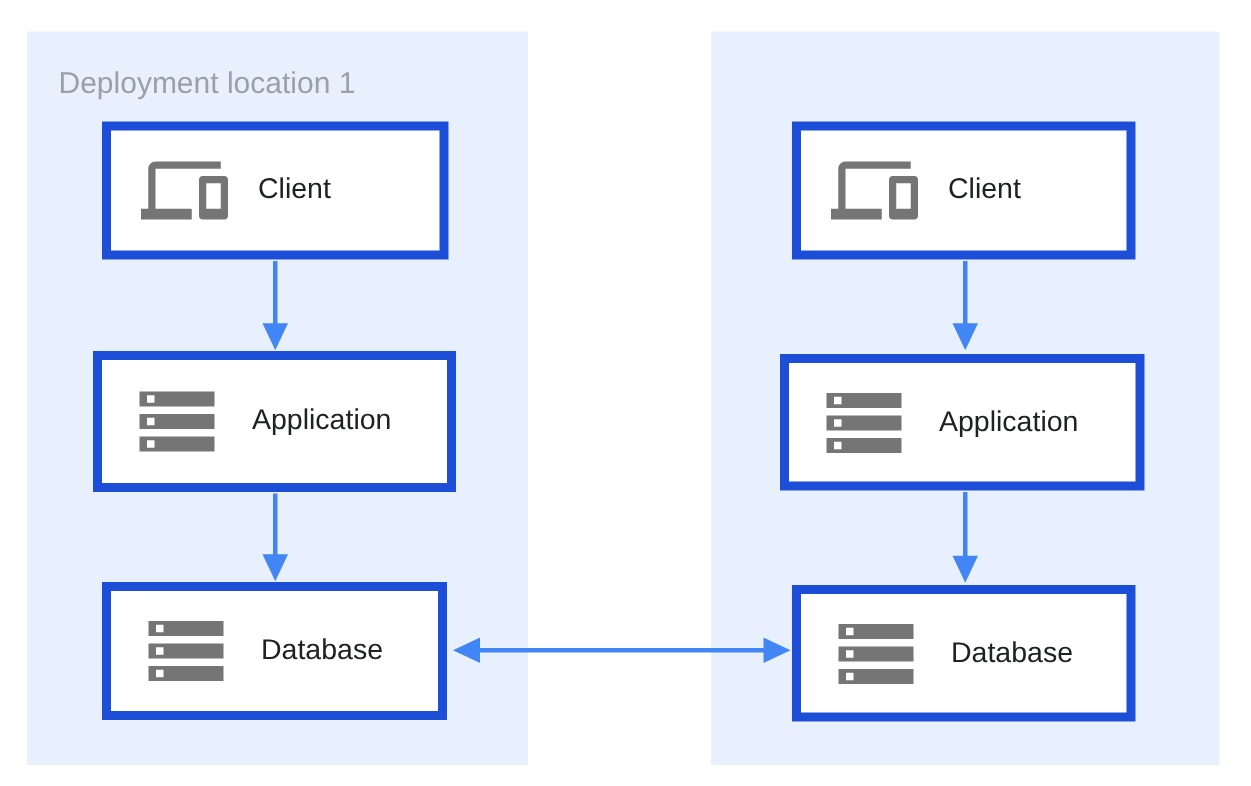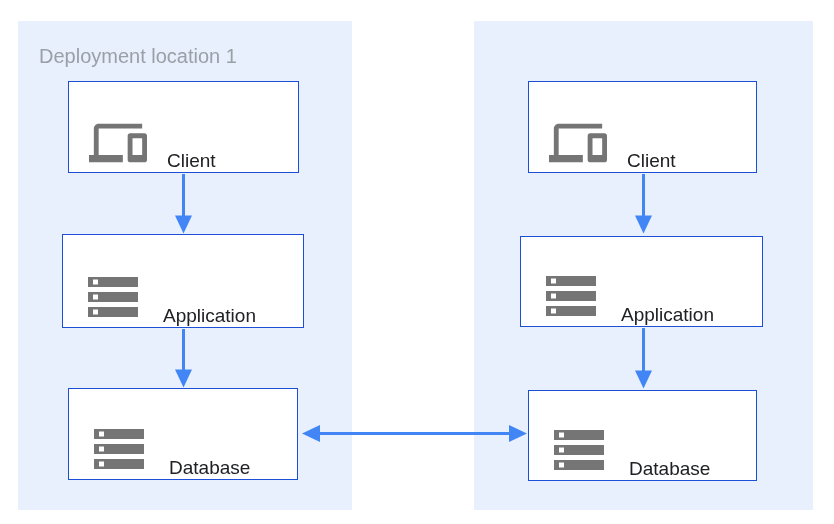--- a/index.html
+++ b/index.html
@@ -22,24 +22,24 @@
     left: 21px;
     top: 23px;
     font-size: 20px;
     line-height: 1.2;
     color: #9AA0A6;
     white-space: nowrap;
   }
   .node {
     position: absolute;
     background: #ffffff;
-    border: 1px solid #1d4ed8;
+    border: 6px solid #1d4ed8;
     box-sizing: border-box;
     display: flex;
-    align-items: flex-end;
+    align-items: center;
     padding-left: 20px;
     gap: 20px;
   }
   .node .icon { flex: 0 0 auto; display: flex; align-items: center; }
   .node .icon svg { display: block; fill: #757575; }
   .node-label {
     font-size: 19px;
     color: #202124;
     white-space: nowrap;
   }

